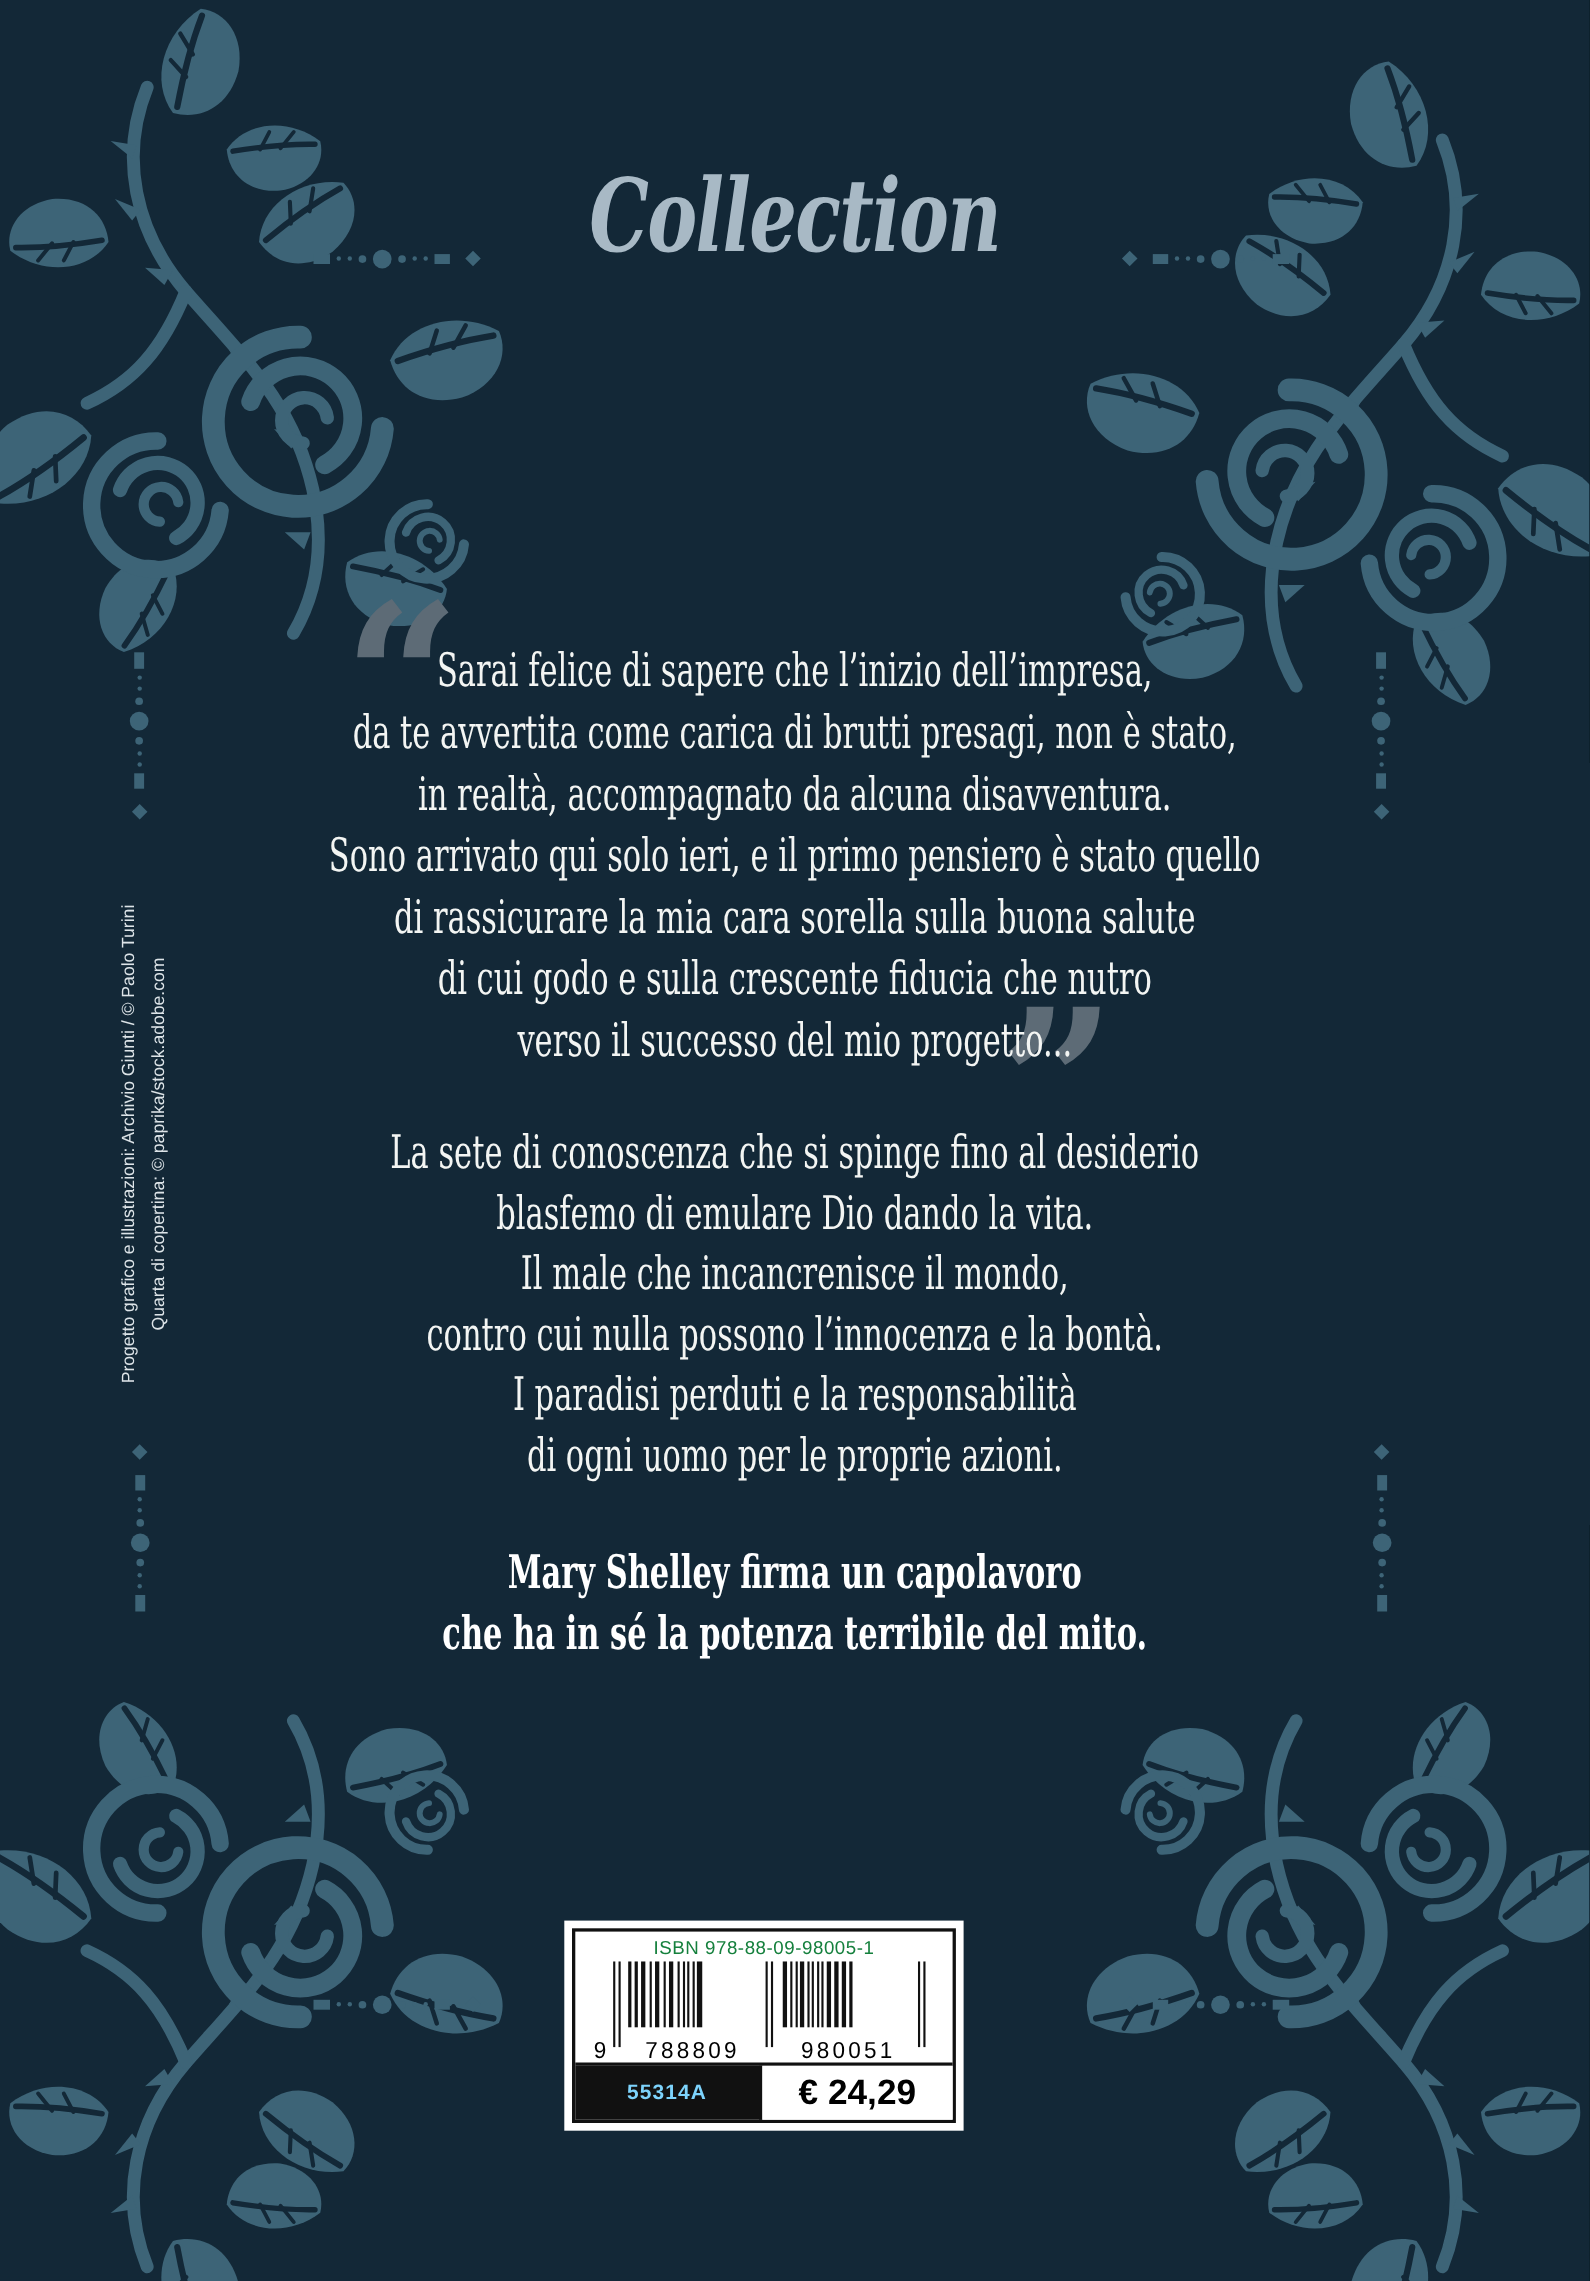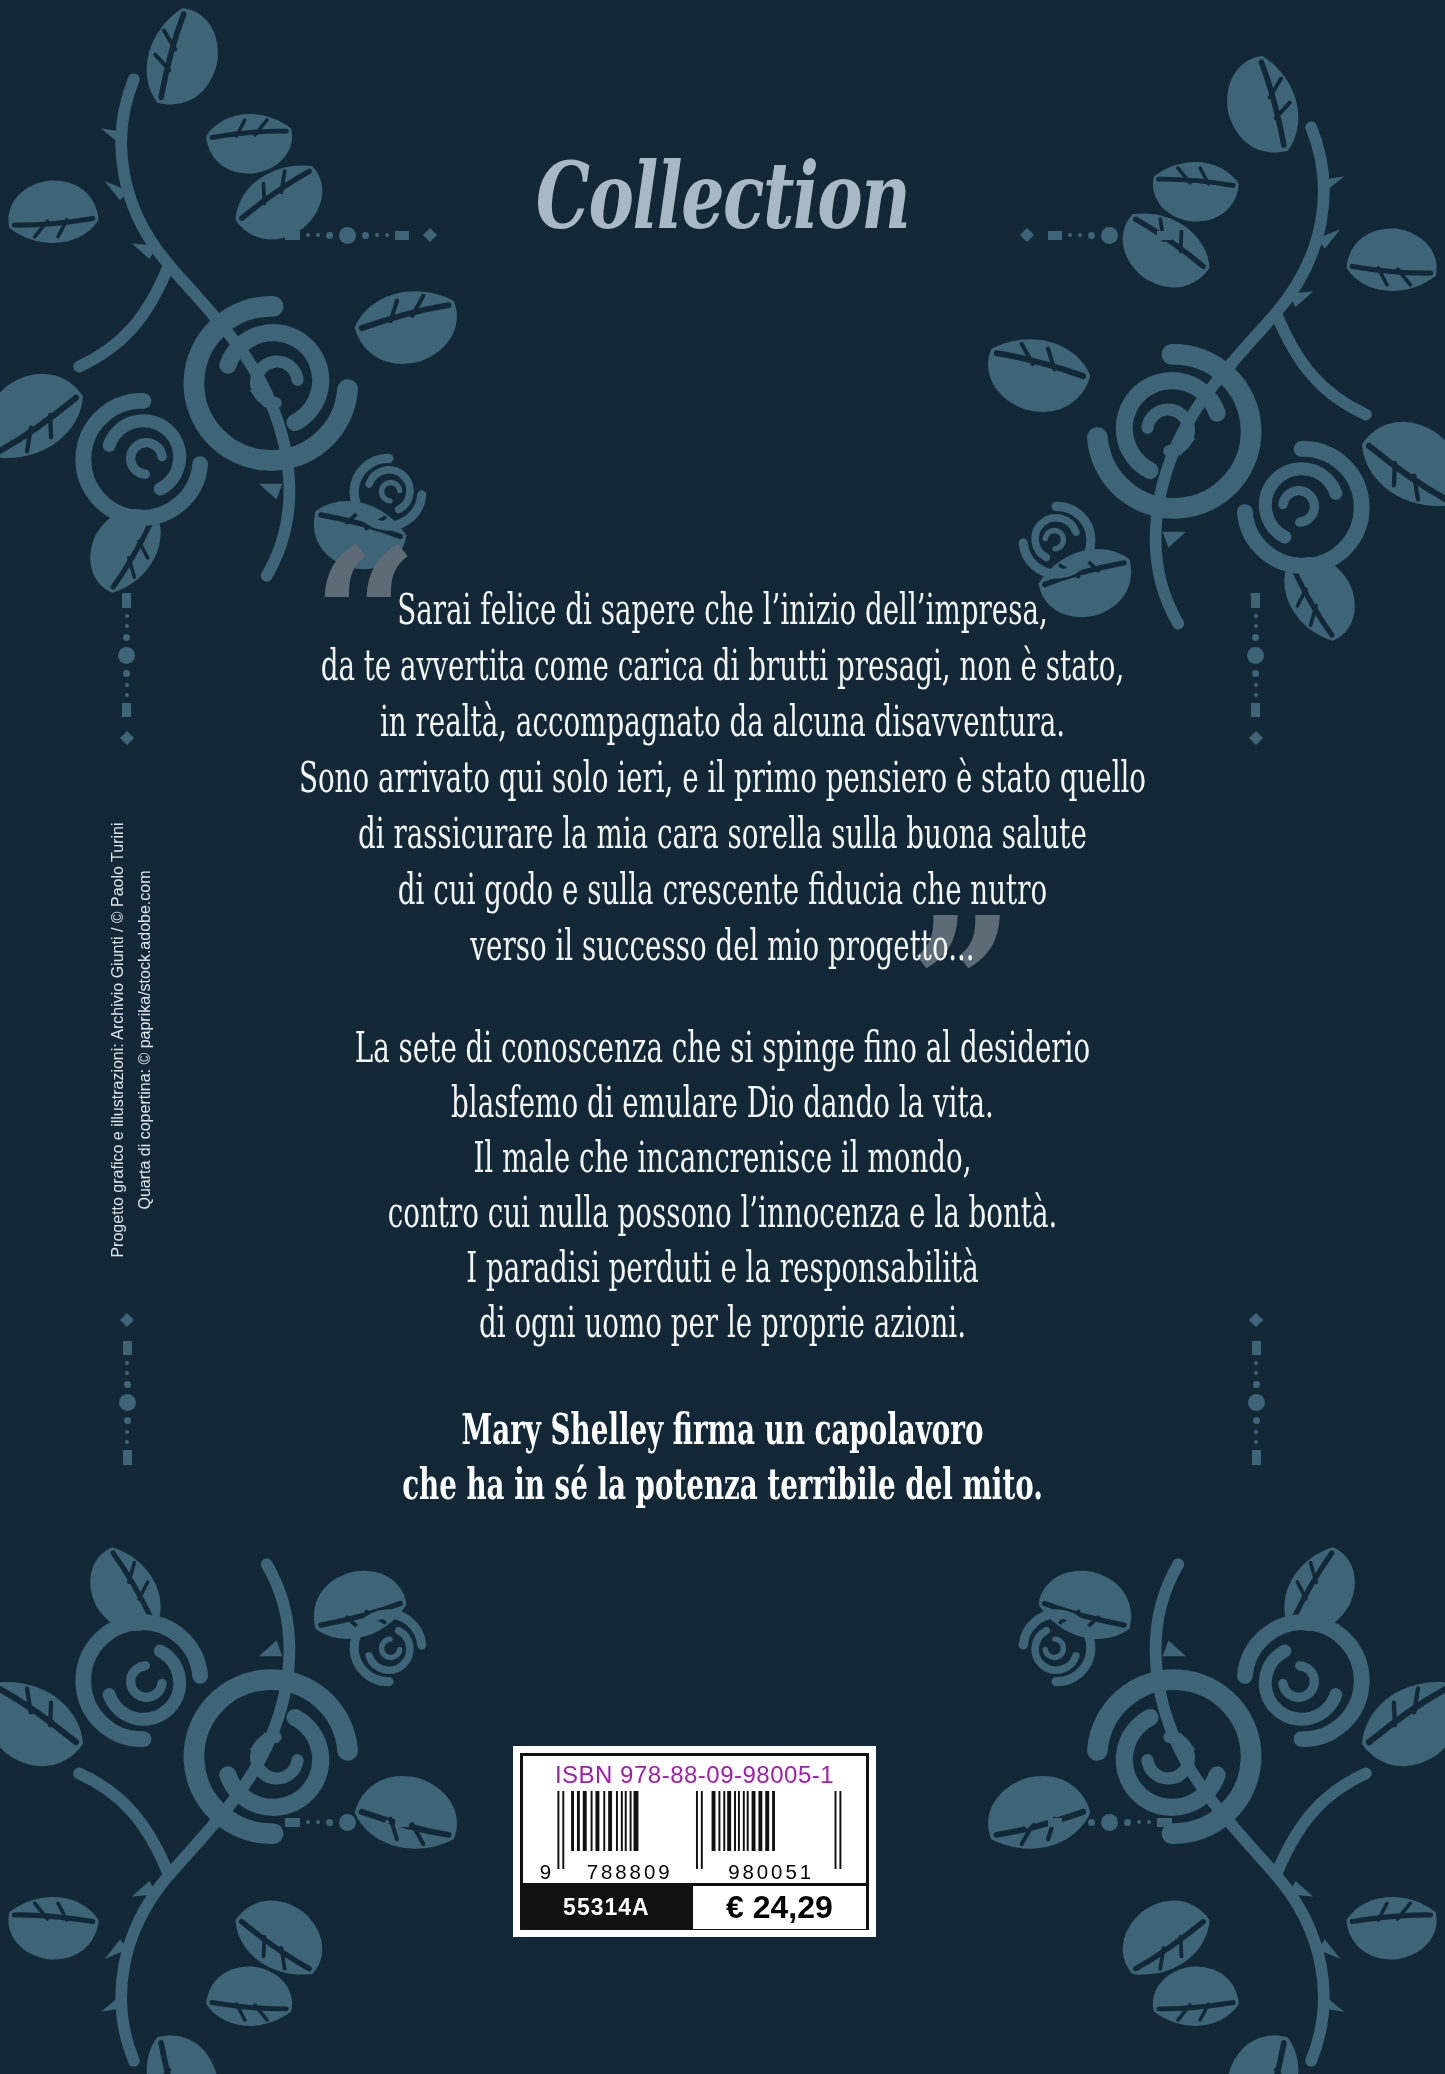--- a/index.html
+++ b/index.html
@@ -78,31 +78,31 @@
     font-family:"Liberation Sans",sans-serif;font-size:16px;line-height:27px;
   }
   
   .barcode-panel{
     position:absolute;left:513px;top:1746px;width:363px;height:191px;
     background:#ffffff;padding:7px;
   }
   .barcode-inner{border:3px solid #111;height:100%;display:flex;flex-direction:column;background:#fff;}
   .isbn-label{
     text-align:center;font-family:"Liberation Sans",sans-serif;
-    font-size:24px;color:#a21caf;padding-top:5px;letter-spacing:0.5px;
+    font-size:17px;color:#15803d;padding-top:5px;letter-spacing:0.5px;
   }
   .bc-bars{display:block;margin:2px auto 0;width:322px;height:92px;flex:none;}
   .bc-digit{font-family:"Liberation Sans",sans-serif;font-size:21px;letter-spacing:3px;fill:#000;}
   .bottom-row{
     display:flex;border-top:3px solid #111;flex:1;min-height:46px;
     font-family:"Liberation Sans",sans-serif;font-weight:700;
   }
   .code-cell{
-    flex:0 0 49.5%;background:#111;color:#ffffff;display:flex;align-items:center;justify-content:center;
-    font-size:23px;letter-spacing:1px;border-right:3px solid #111;
+    flex:0 0 49.5%;background:#111;color:#7dd3fc;display:flex;align-items:center;justify-content:center;
+    font-size:19px;letter-spacing:1px;border-right:3px solid #111;
   }
   .price-cell{
     flex:1;background:#fff;color:#000;display:flex;align-items:center;justify-content:center;
     font-size:32px;
   }
 </style>
 </head>
 <body>
 
 <div class="page">

